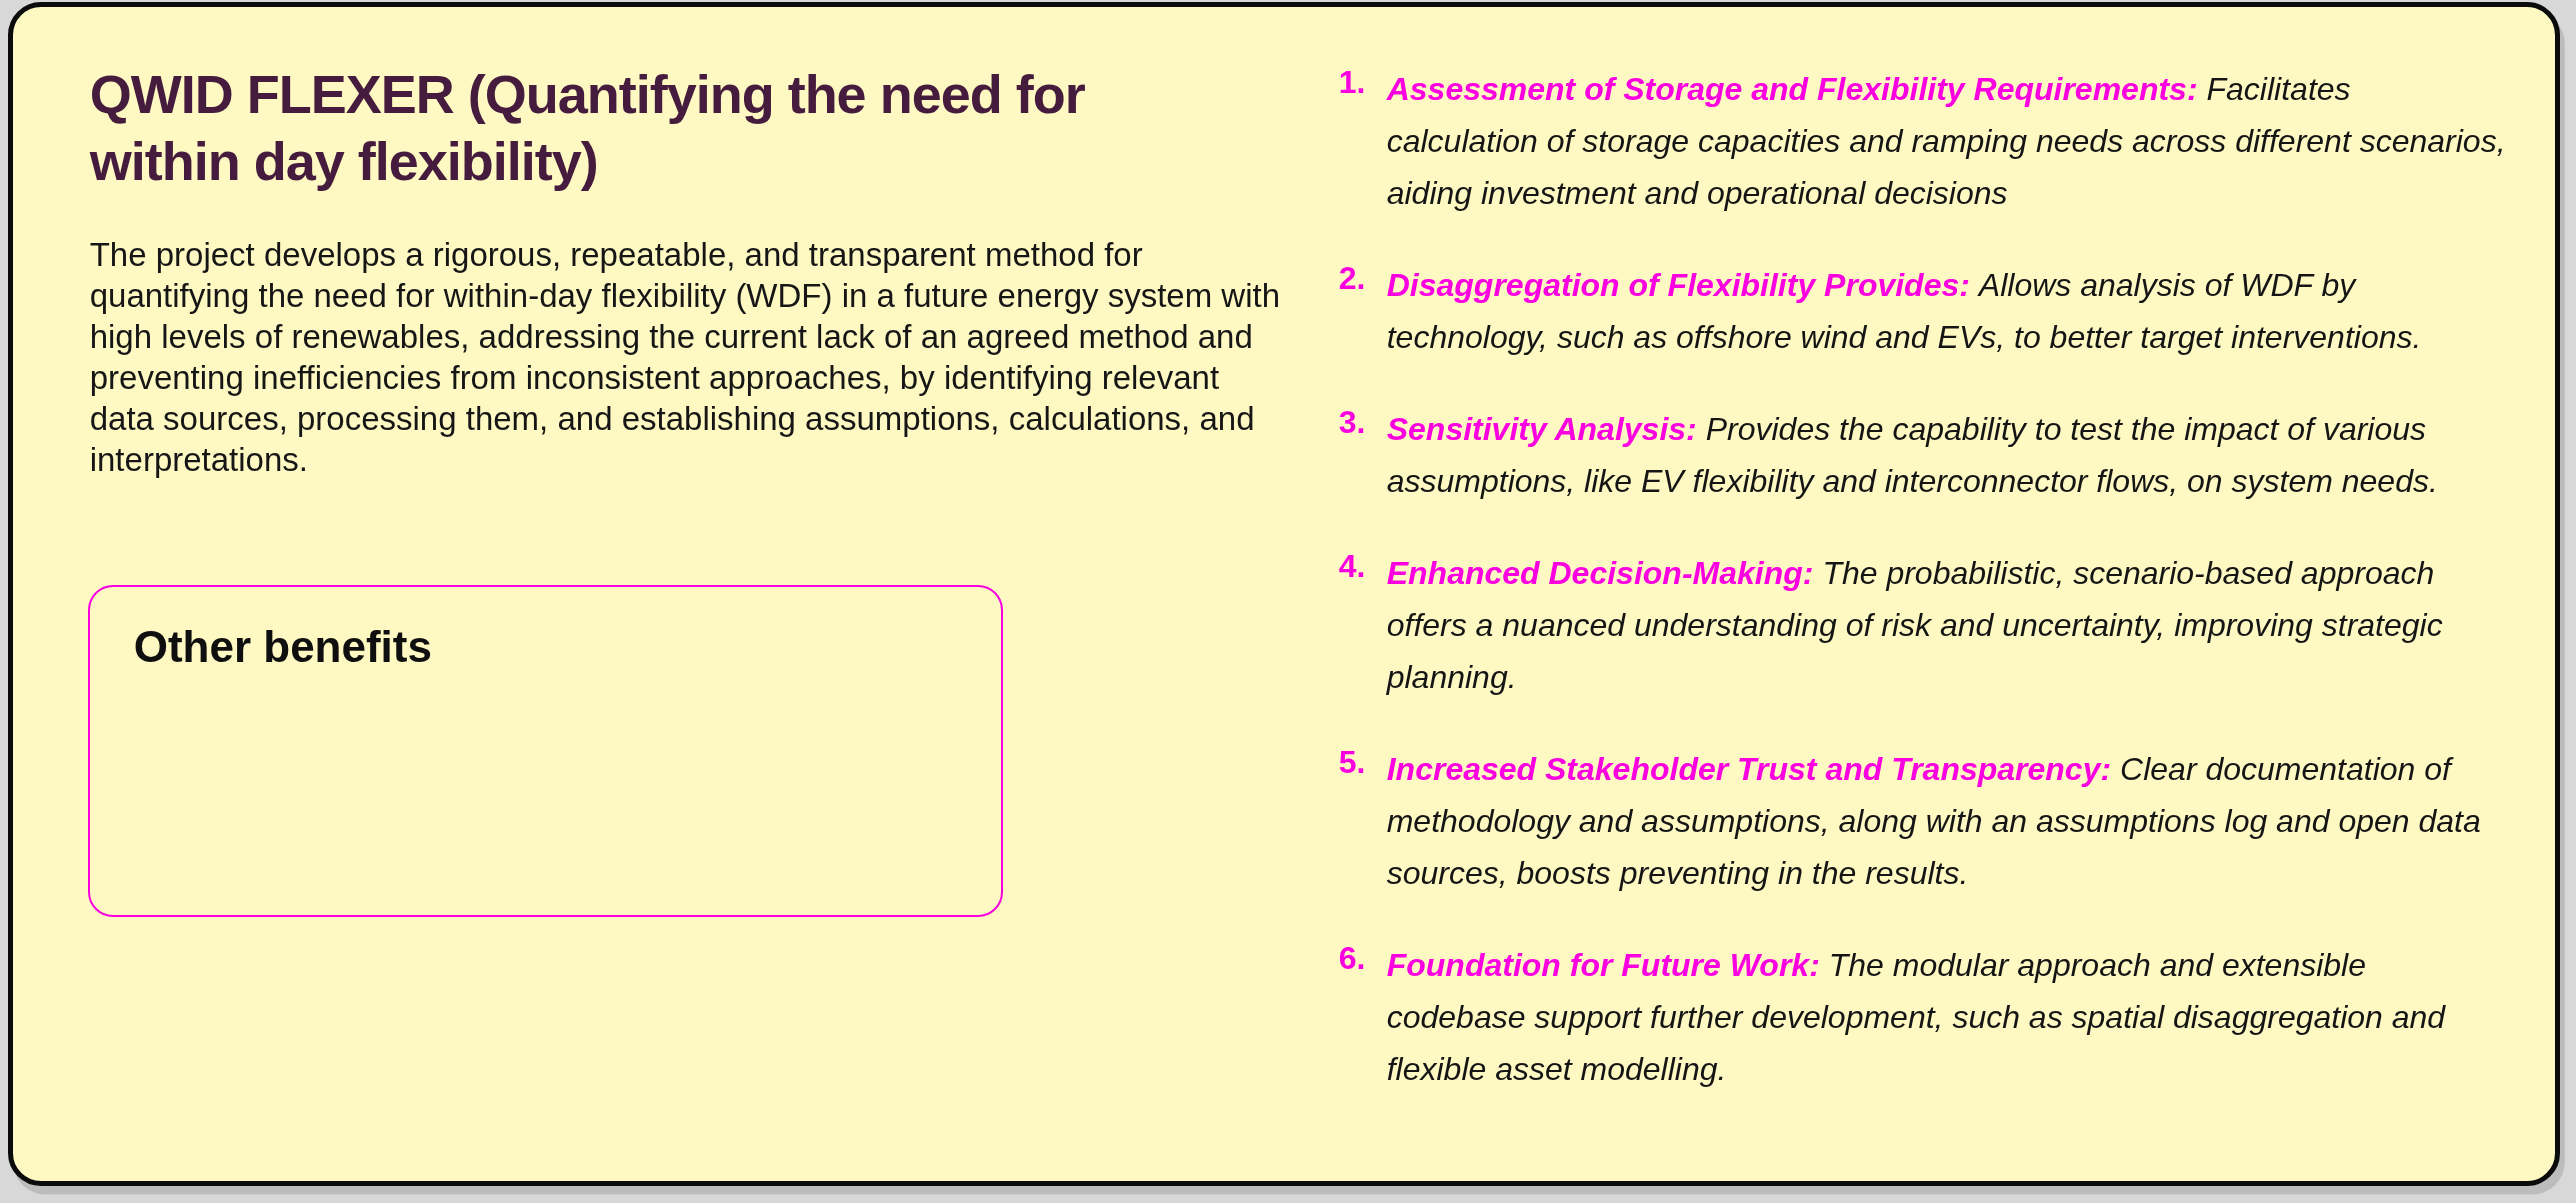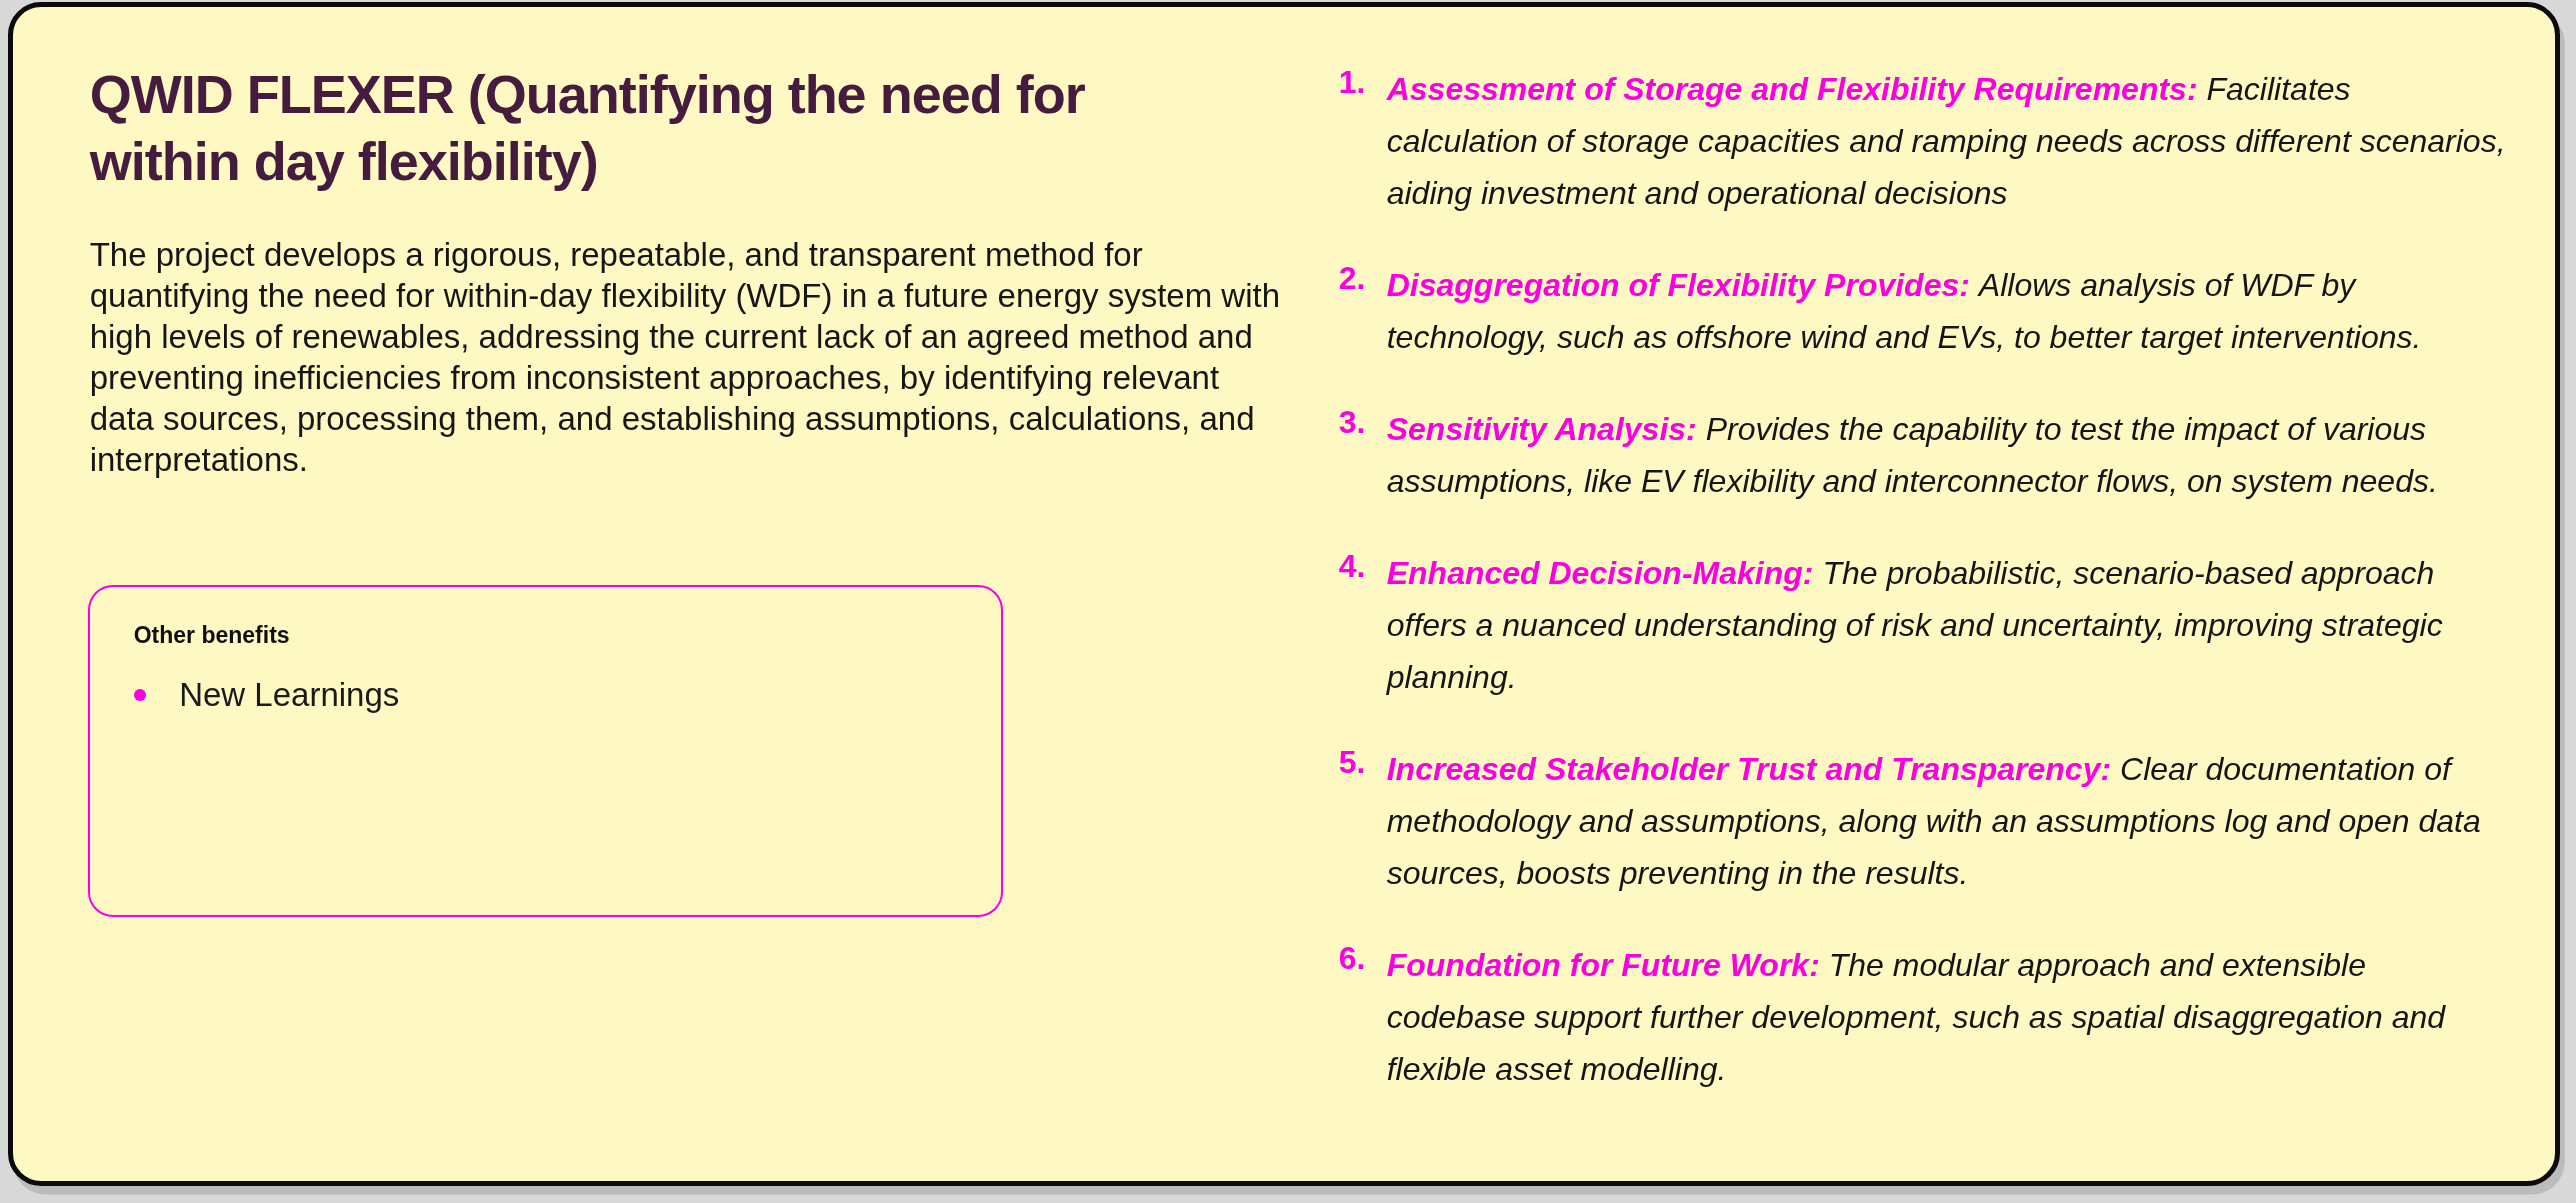--- a/index.html
+++ b/index.html
@@ -46,21 +46,21 @@
     position: absolute;
     left: 75px;
     top: 578px;
     width: 915px;
     height: 332px;
     border: 2.9px solid var(--accent, #fa00e1);
     border-radius: 25px;
     padding: 35px 44px;
   }
   .benefits-heading {
-    font-size: 23px;
+    font-size: 44px;
     font-weight: 700;
     color: #0f0f0f;
   }
   .benefit-row {
     margin-top: 27px;
     display: flex;
     align-items: center;
   }
   .bullet-dot {
     width: 12.5px;
@@ -109,24 +109,20 @@
 <body style="background: rgb(216, 216, 216);">
 
 <div class="card">
 
   <h1 class="page-title">QWID FLEXER (Quantifying the need for within day flexibility)</h1>
 
   <p class="description">The project develops a rigorous, repeatable, and transparent method for quantifying the need for within-day flexibility (WDF) in a future energy system with high levels of renewables, addressing the current lack of an agreed method and preventing inefficiencies from inconsistent approaches, by identifying relevant data sources, processing them, and establishing assumptions, calculations, and interpretations.</p>
 
   <div class="benefits-box">
     <h2 class="benefits-heading">Other benefits</h2>
-    <div class="benefit-row">
-      <span class="bullet-dot"></span>
-      <span class="benefit-label">New Learnings</span>
-    </div>
   </div>
 
   <div class="key-benefits">
 
     <div class="kb-item">
       <span class="kb-num">1.</span>
       <p class="kb-text">
         <strong class="kb-heading">Assessment of Storage and Flexibility Requirements:</strong><span>Facilitates calculation of storage capacities and ramping needs across different scenarios, aiding investment and operational decisions</span>
       </p>
     </div>

